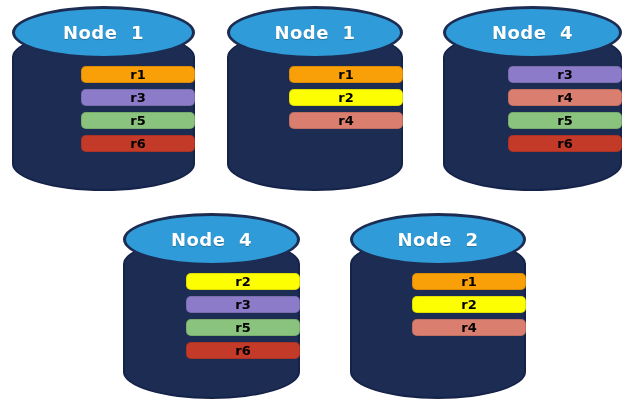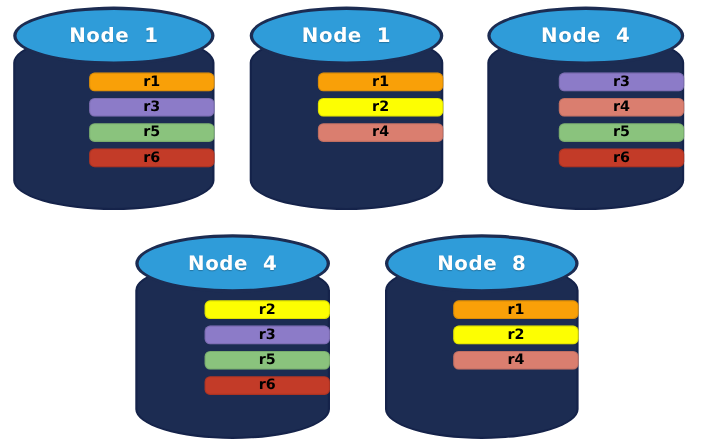--- a/index.html
+++ b/index.html
@@ -132,21 +132,21 @@
         <div class="bar" style="background: rgb(253, 254, 2);">r2</div>
         <div class="bar" style="background: rgb(140, 123, 200);">r3</div>
         <div class="bar" style="background: rgb(138, 195, 125);">r5</div>
         <div class="bar" style="background: rgb(195, 59, 40);">r6</div>
       </div>
   </div>
 
   <div class="node n5">
     <div class="cyl-body"></div>
     <div class="cyl-top">
-      <span class="node-label">Node 8</span>
+      <span class="node-label">Node 2</span>
     </div>
     <div class="bars">
         <div class="bar" style="background: rgb(249, 160, 8);">r1</div>
         <div class="bar" style="background: rgb(253, 254, 2);">r2</div>
         <div class="bar" style="background: rgb(218, 126, 111);">r4</div>
       </div>
   </div>
 
 </div>
 

